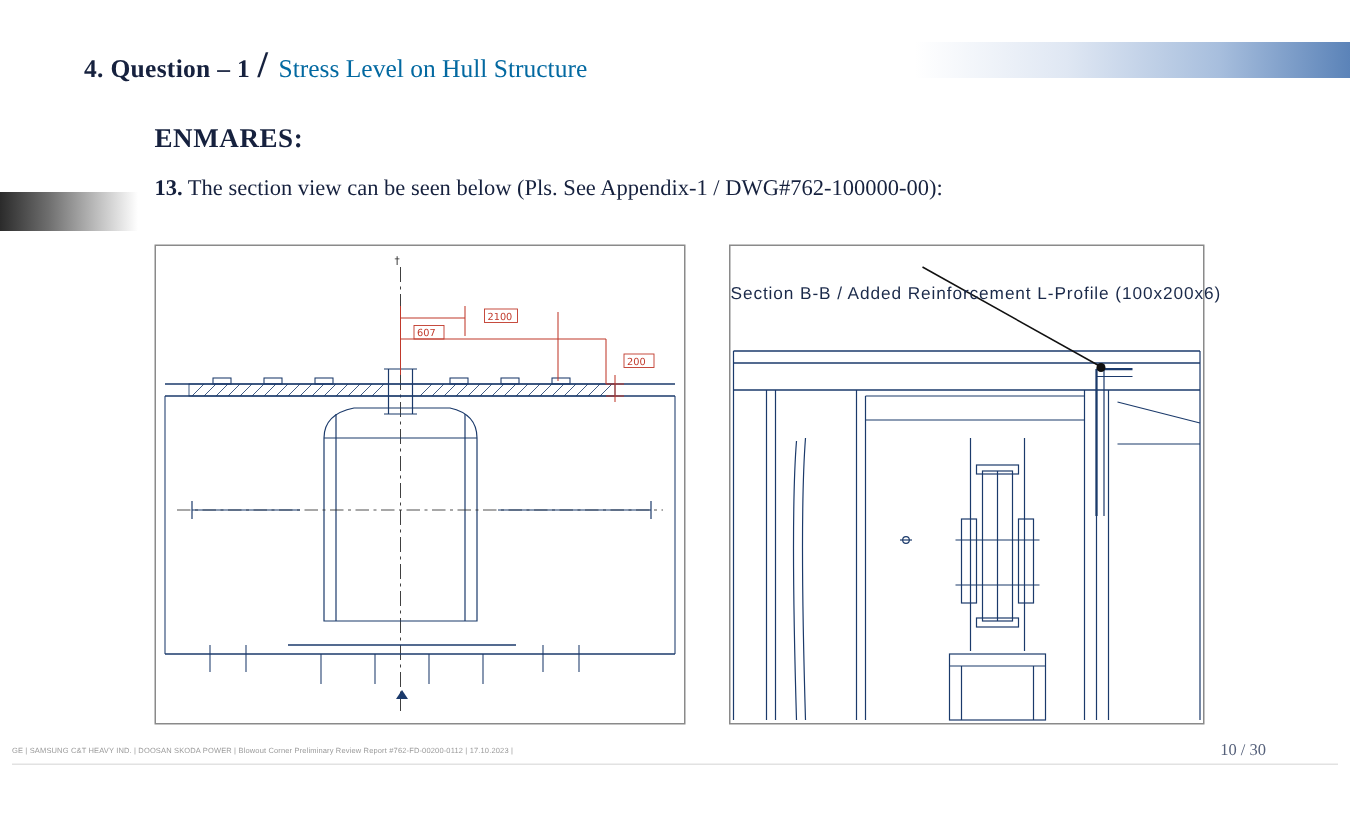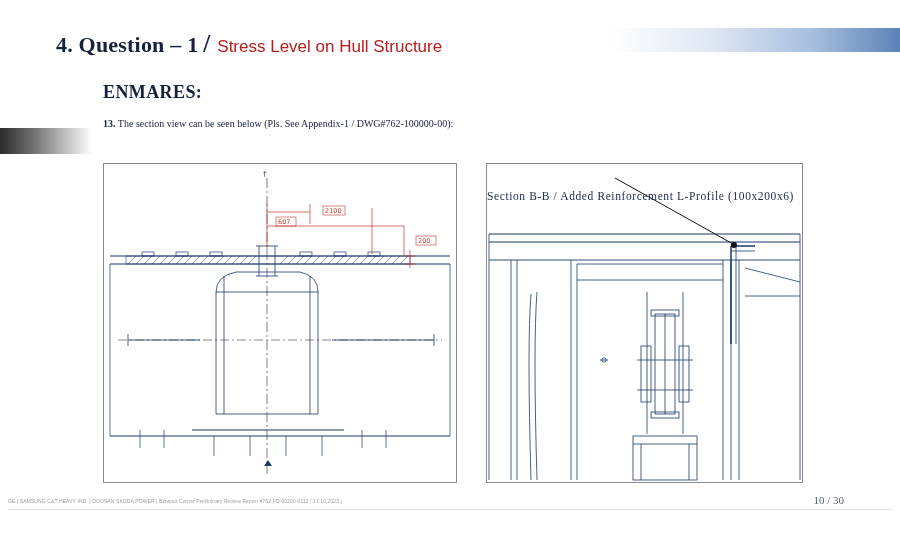--- a/index.html
+++ b/index.html
@@ -39,54 +39,54 @@
     position: absolute;
     top: 30px;
     left: 56px;
     display: flex;
     align-items: baseline;
     white-space: nowrap;
   }
   .title-main {
     font-family: "Liberation Serif", serif;
     font-weight: bold;
-    font-size: 22px;
+    font-size: 17px;
     color: #16213e;
     letter-spacing: 0.2px;
   }
   .title-sep {
     font-family: "Liberation Serif", serif;
     font-weight: bold;
     font-size: 25px;
     color: #16213e;
     margin: 0 7px 0 5px;
   }
   .title-sub {
-    font-family: Liberation Sans, sans-serif;
+    font-family: Liberation Serif, serif;
     font-size: 17px;
-    color: #b91c1c;
+    color: #0369a1;
   }
 
   
   .label-enmares {
     position: absolute;
     top: 82px;
     left: 103px;
     font-family: "Liberation Serif", serif;
     font-weight: bold;
     font-size: 18px;
     letter-spacing: 0.4px;
     color: #16213e;
   }
   .para {
     position: absolute;
     top: 118px;
     left: 103px;
     font-family: "Liberation Serif", serif;
-    font-size: 10px;
+    font-size: 15px;
     color: #16213e;
     white-space: nowrap;
   }
   .para b {
     font-weight: bold;
   }
 
   
   .drawing {
     position: absolute;
@@ -107,21 +107,21 @@
     height: 318px;
   }
 
   .svgfill { display:block; width:100%; height:100%; }
 
   
   .section-caption {
     position: absolute;
     top: 190px;
     left: 487px;
-    font-family: Liberation Serif, serif;
+    font-family: Liberation Sans, sans-serif;
     font-size: 11.5px;
     letter-spacing: 0.6px;
     color: #1b2a4a;
     white-space: nowrap;
   }
 
   
   .footer-left {
     position: absolute;
     bottom: 42px;

